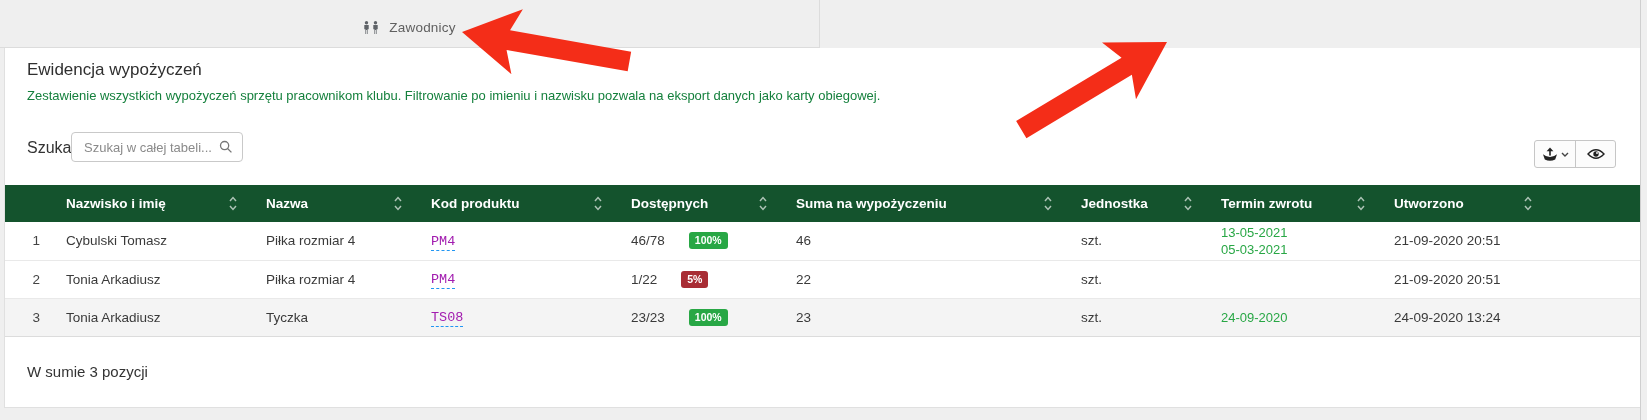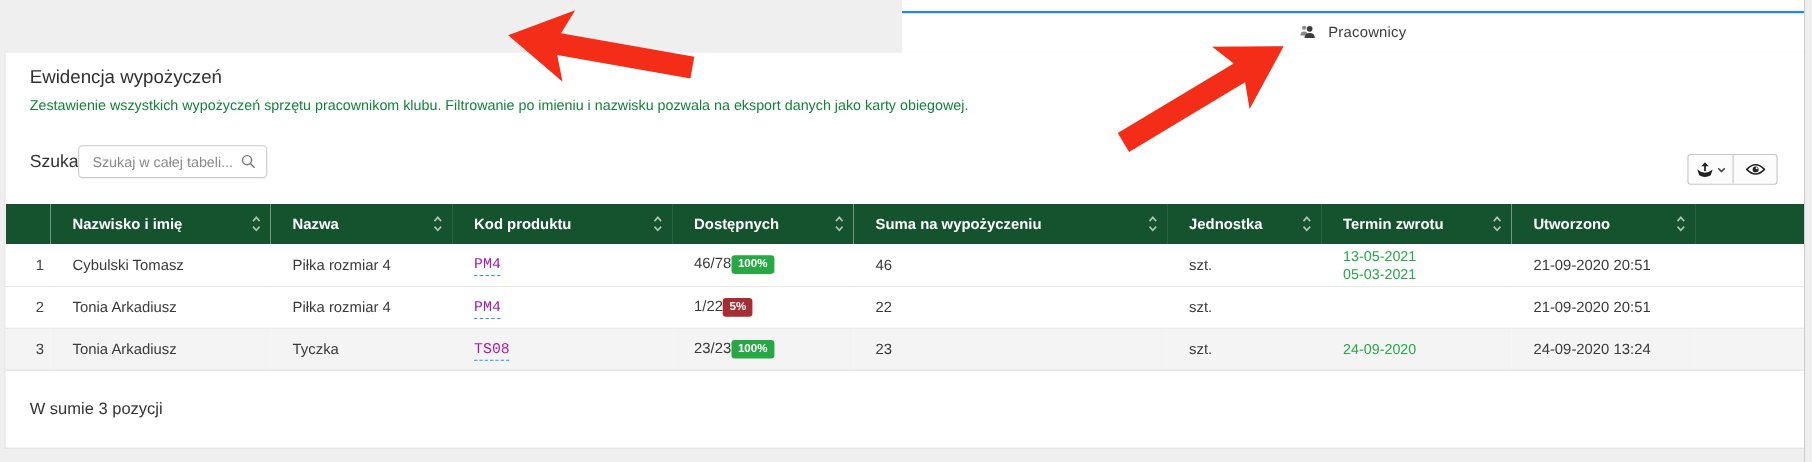--- a/index.html
+++ b/index.html
@@ -65,53 +65,50 @@
     text-align:left; padding-left:20px; position:relative; cursor:pointer;
   }
   thead th .sort { position:absolute; right:9px; top:11px; }
   tbody td { height:38px; font-size:13.5px; color:#3a3a3a; padding-left:20px; vertical-align:middle; }
   tbody tr { border-bottom:1px solid #e9e9e9; background:#fff; }
   tbody tr:nth-child(3) { background:#f4f4f4; }
   tbody tr:last-child { border-bottom:1px solid #dcdcdc; }
   td.num { text-align:right; padding:0 6px 0 0; color:#444; }
   .link { color:#a21caf; border-bottom:1px dashed #2196f3; padding-bottom:1px; cursor:pointer;font-family:Liberation Mono, monospace; }
   .badge {
-    display:inline-block; margin-left:0; padding:2px 6px 3px; border-radius:3px;
+    display:inline-block; margin-left:24px; padding:2px 6px 3px; border-radius:3px;
     color:#fff; font-size:10.5px; font-weight:bold; vertical-align:1px;
   }
   .badge.ok  { background:#28a745; }
   .badge.low { background:#a82c34; }
   td.due div { color:#28a745; font-size:13px; line-height:17px; }
 
   .summary { position:absolute; left:0; top:288px; width:100%; padding:27px 22px; font-size:15px; color:#333; }
 
   
   .right-edge { position:absolute; left:1640px; top:0; width:1px; height:420px; background:#cfcfcf; }
   .arrows { position:absolute; inset:0; pointer-events:none; z-index:50; }
 </style>
 </head>
 <body>
 
 <div class="page">
 
-
-  <div class="tab tab-right">
-    <div class="active-bar"></div>
+  <div class="tab tab-left">
     <svg class="ticon" width="17" height="14" viewBox="0 0 17 14">
-      <g fill="#8a8a8a">
-        <circle cx="4.6" cy="3.2" r="1.9"></circle>
-        <path d="M1.2,10.2 Q1.2,6.6 4.6,6.6 Q6.6,6.6 7.4,7.8 L6.2,10.2 Z"></path>
-      </g>
-      <g fill="#3c3c3c">
-        <circle cx="9.6" cy="4.2" r="2.6"></circle>
-        <path d="M4.9,12.6 Q4.9,7.9 9.6,7.9 Q14.3,7.9 14.3,12.6 Z"></path>
+      <g fill="#5f6368">
+        <circle cx="3.5" cy="1.8" r="1.7"></circle>
+        <path d="M1.3,4 L5.7,4 L5.7,8.2 L4.6,8.2 L4.6,13 L3.9,13 L3.9,9 L3.1,9 L3.1,13 L2.4,13 L2.4,8.2 L1.3,8.2 Z"></path>
+        <circle cx="12.5" cy="1.8" r="1.7"></circle>
+        <path d="M10.3,4 L14.7,4 L14.7,8.2 L13.6,8.2 L13.6,13 L12.9,13 L12.9,9 L12.1,9 L12.1,13 L11.4,13 L11.4,8.2 L10.3,8.2 Z"></path>
       </g>
     </svg>
-    <span class="tab-label">Pracownicy</span>
+    <span class="tab-label">Zawodnicy</span>
   </div>
+
 
   <div class="panel">
     <div class="page-title">Ewidencja wypożyczeń</div>
     <div class="page-subtitle">Zestawienie wszystkich wypożyczeń sprzętu pracownikom klubu. Filtrowanie po imieniu i nazwisku pozwala na eksport danych jako karty obiegowej.</div>
 
     <span class="search-label">Szukaj:</span>
     <div class="search-box">
       <input type="text" placeholder="Szukaj w całej tabeli..." style="">
       <svg class="mag" width="14" height="14" viewBox="0 0 14 14">
         <circle cx="5.6" cy="5.6" r="4.1" fill="none" stroke="#757575" stroke-width="1.3"></circle>

